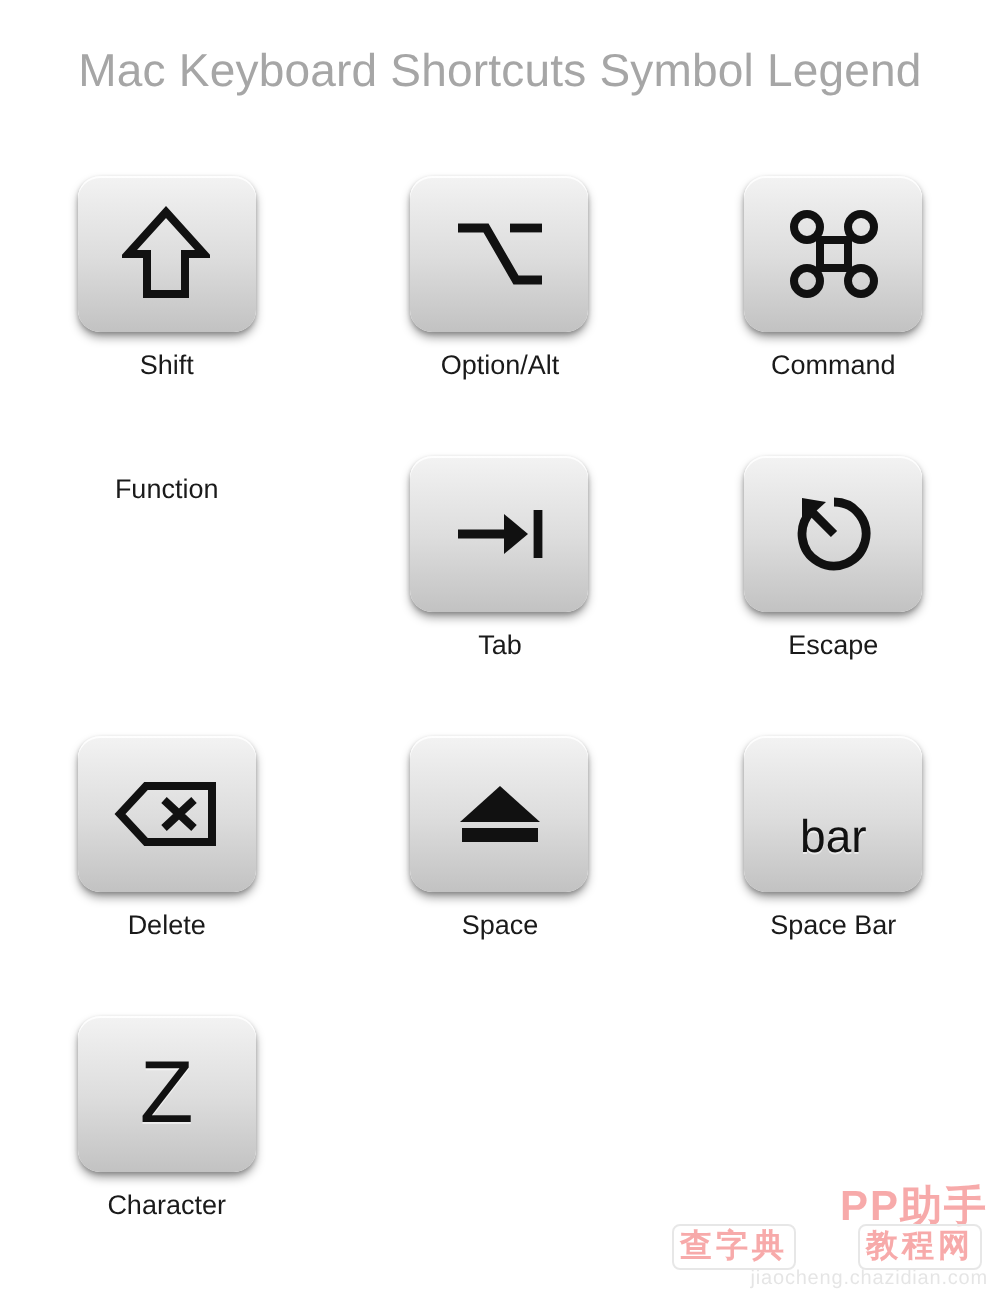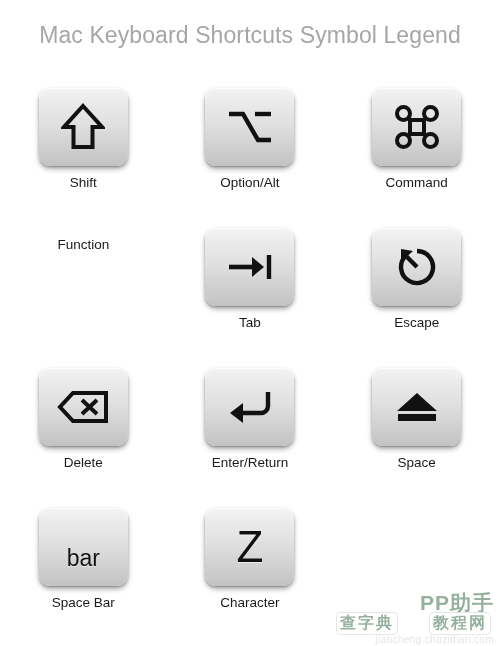--- a/index.html
+++ b/index.html
@@ -96,21 +96,21 @@
     width: 168px;
     height: 52px;
     opacity: 0.45;
     pointer-events: none;
     user-select: none;
   }
   .wm-row {
     display: flex;
     align-items: center;
     justify-content: flex-end;
-    color: #14532d;
+    color: #ef4444;
   }
   .wm-top {
     font-size: 21px;
     font-weight: bold;
     letter-spacing: 1px;
     height: 22px;
   }
   .wm-mid {
     font-size: 16px;
     font-weight: bold;
@@ -216,31 +216,20 @@
       <span>
         <svg width="52" height="34" viewBox="0 0 52 34">
           <path d="M16 3 L49 3 L49 31 L16 31 L3 17 Z" fill="none" stroke="#111" stroke-width="4" stroke-linejoin="miter"></path>
           <path d="M25 10 L40 24 M40 10 L25 24" stroke="#111" stroke-width="4" fill="none" stroke-linecap="butt"></path>
         </svg>
       </span>
     </div>
     <div class="key-label">Delete</div>
   </div>
 
-  <div class="key-cell">
-    <div class="keycap">
-      <span>
-        <svg width="46" height="36" viewBox="0 0 46 36">
-          <path d="M41 3 L41 17 A7 7 0 0 1 34 24 L12 24" fill="none" stroke="#111" stroke-width="4.4" stroke-linecap="butt"></path>
-          <path d="M16 14 L16 34 L3 24 Z" fill="#111"></path>
-        </svg>
-      </span>
-    </div>
-    <div class="key-label">Enter/Return</div>
-  </div>
 
   <div class="key-cell">
     <div class="keycap">
       <span>
         <svg width="46" height="34" viewBox="0 0 46 34">
           <path d="M23 3 L43 21 L3 21 Z" fill="#111"></path>
           <rect x="4" y="24" width="38" height="7" fill="#111"></rect>
         </svg>
       </span>
     </div>

